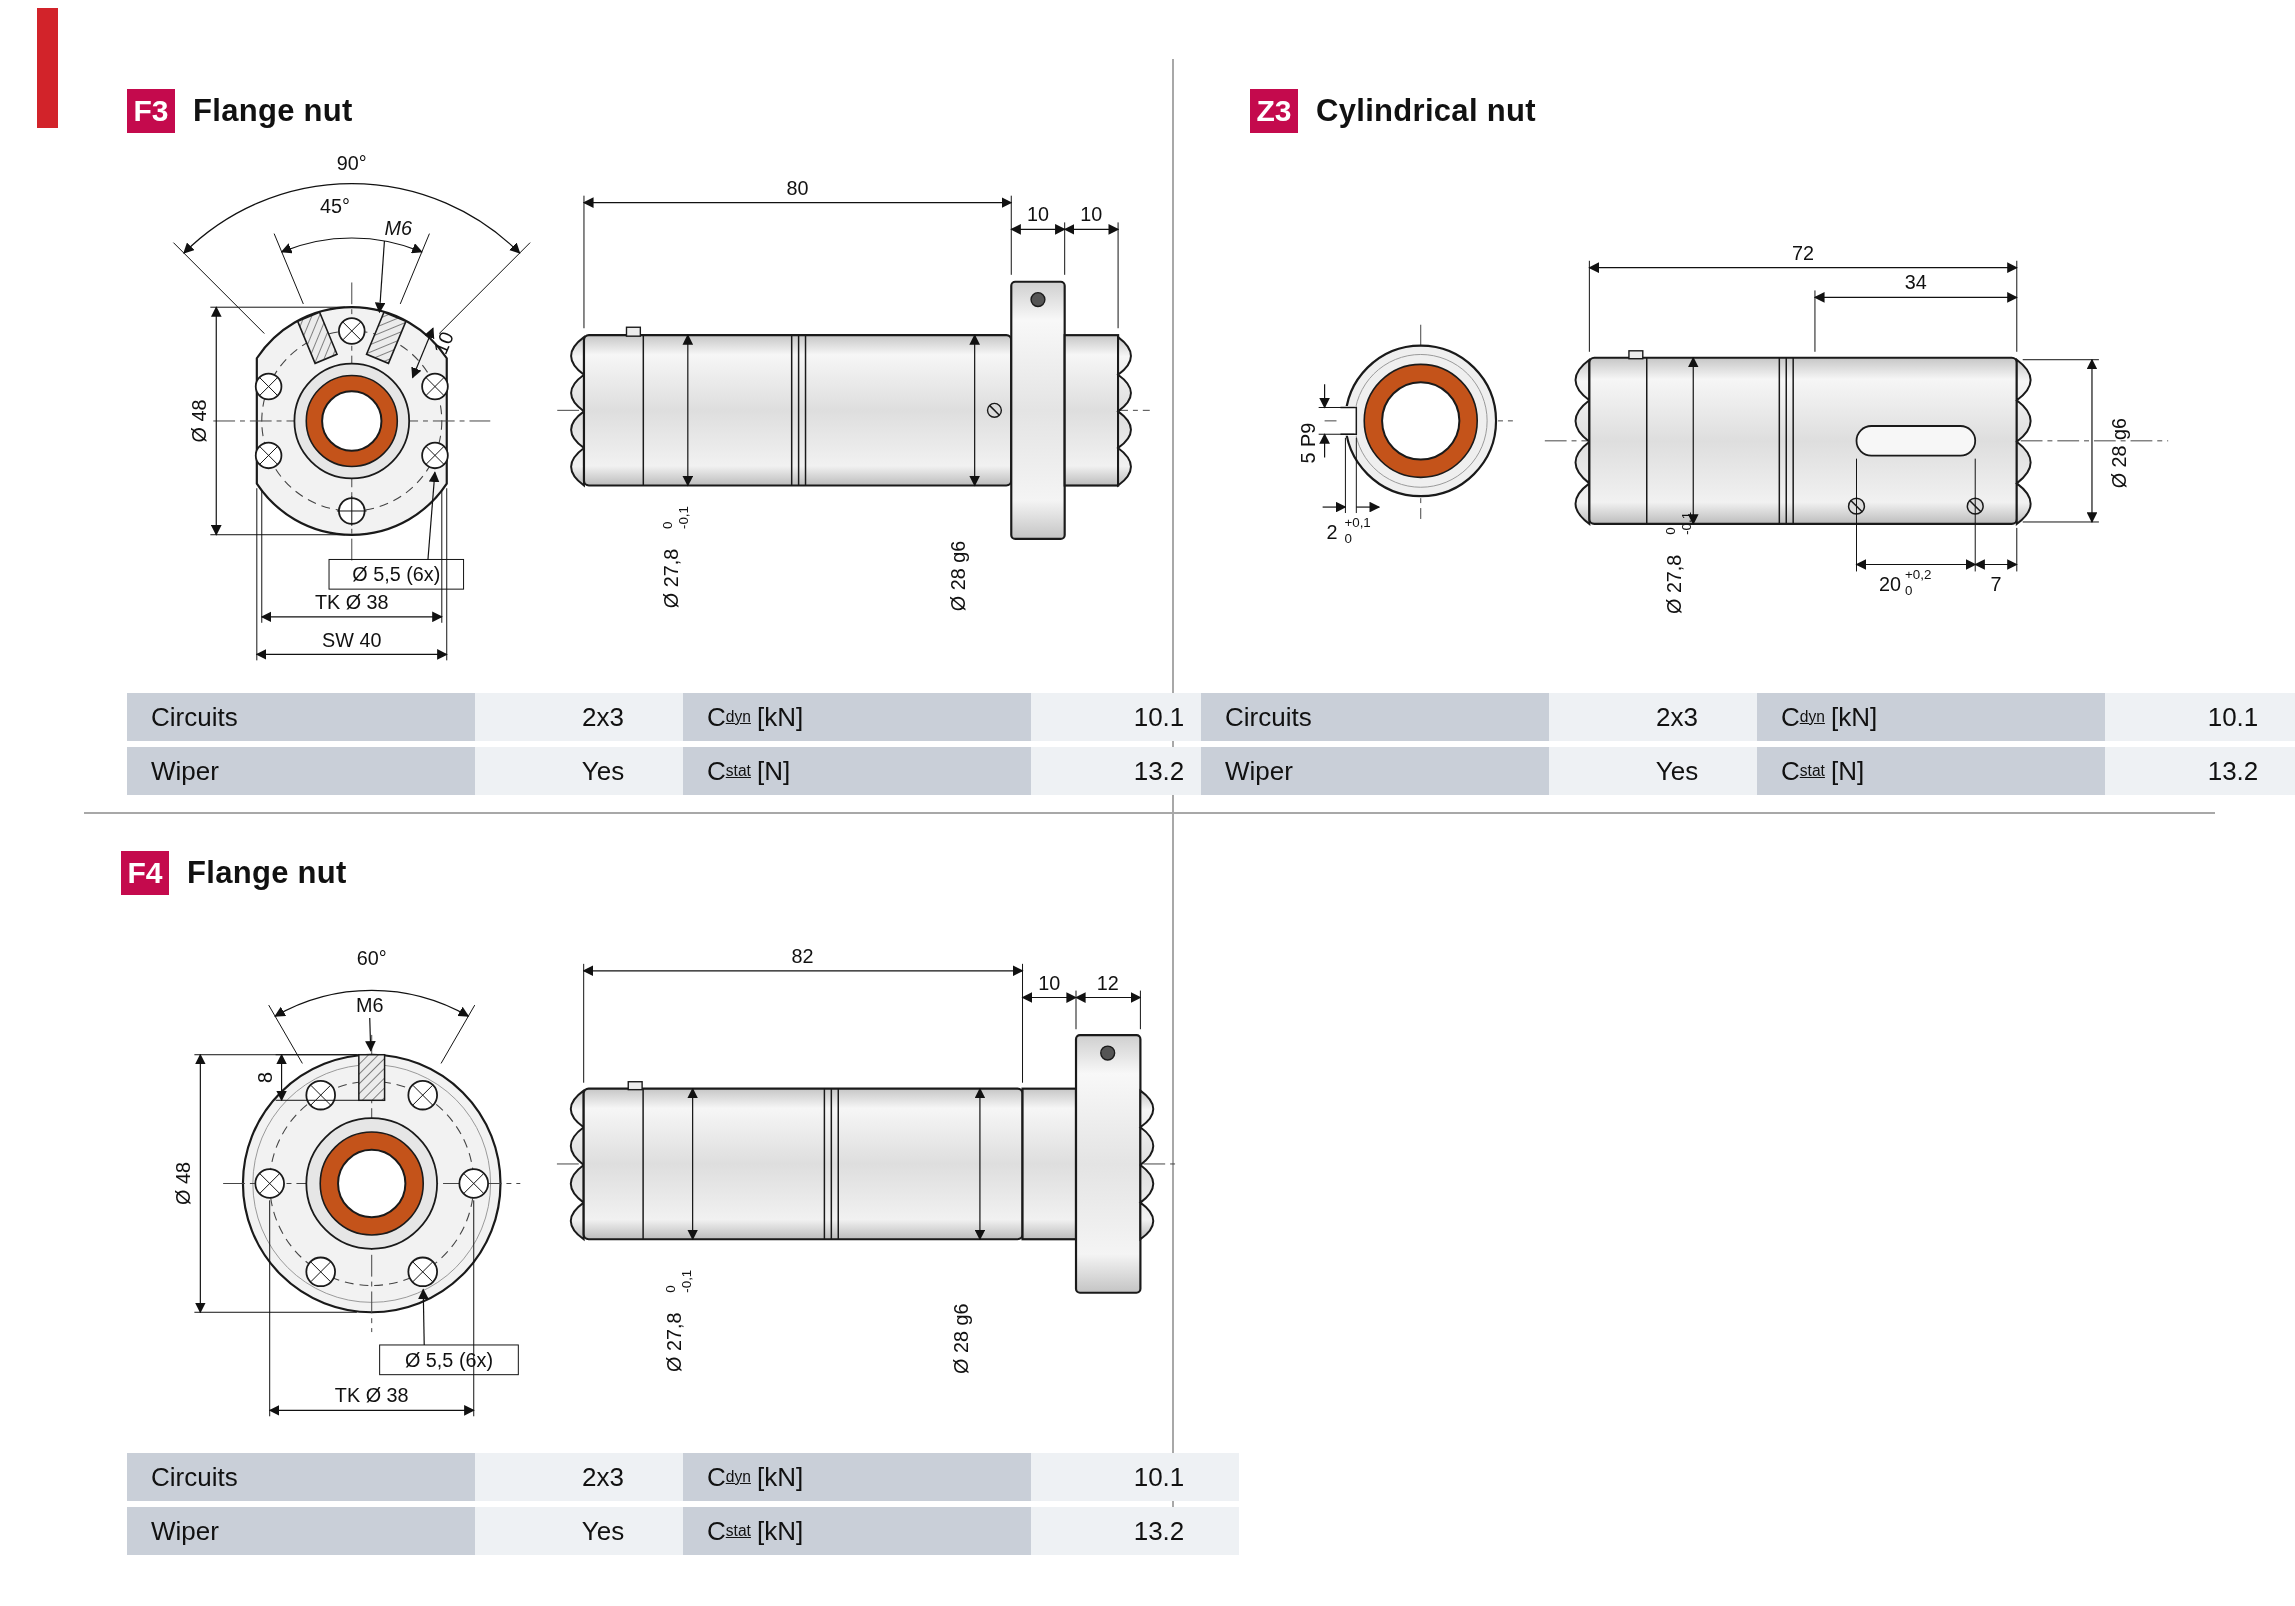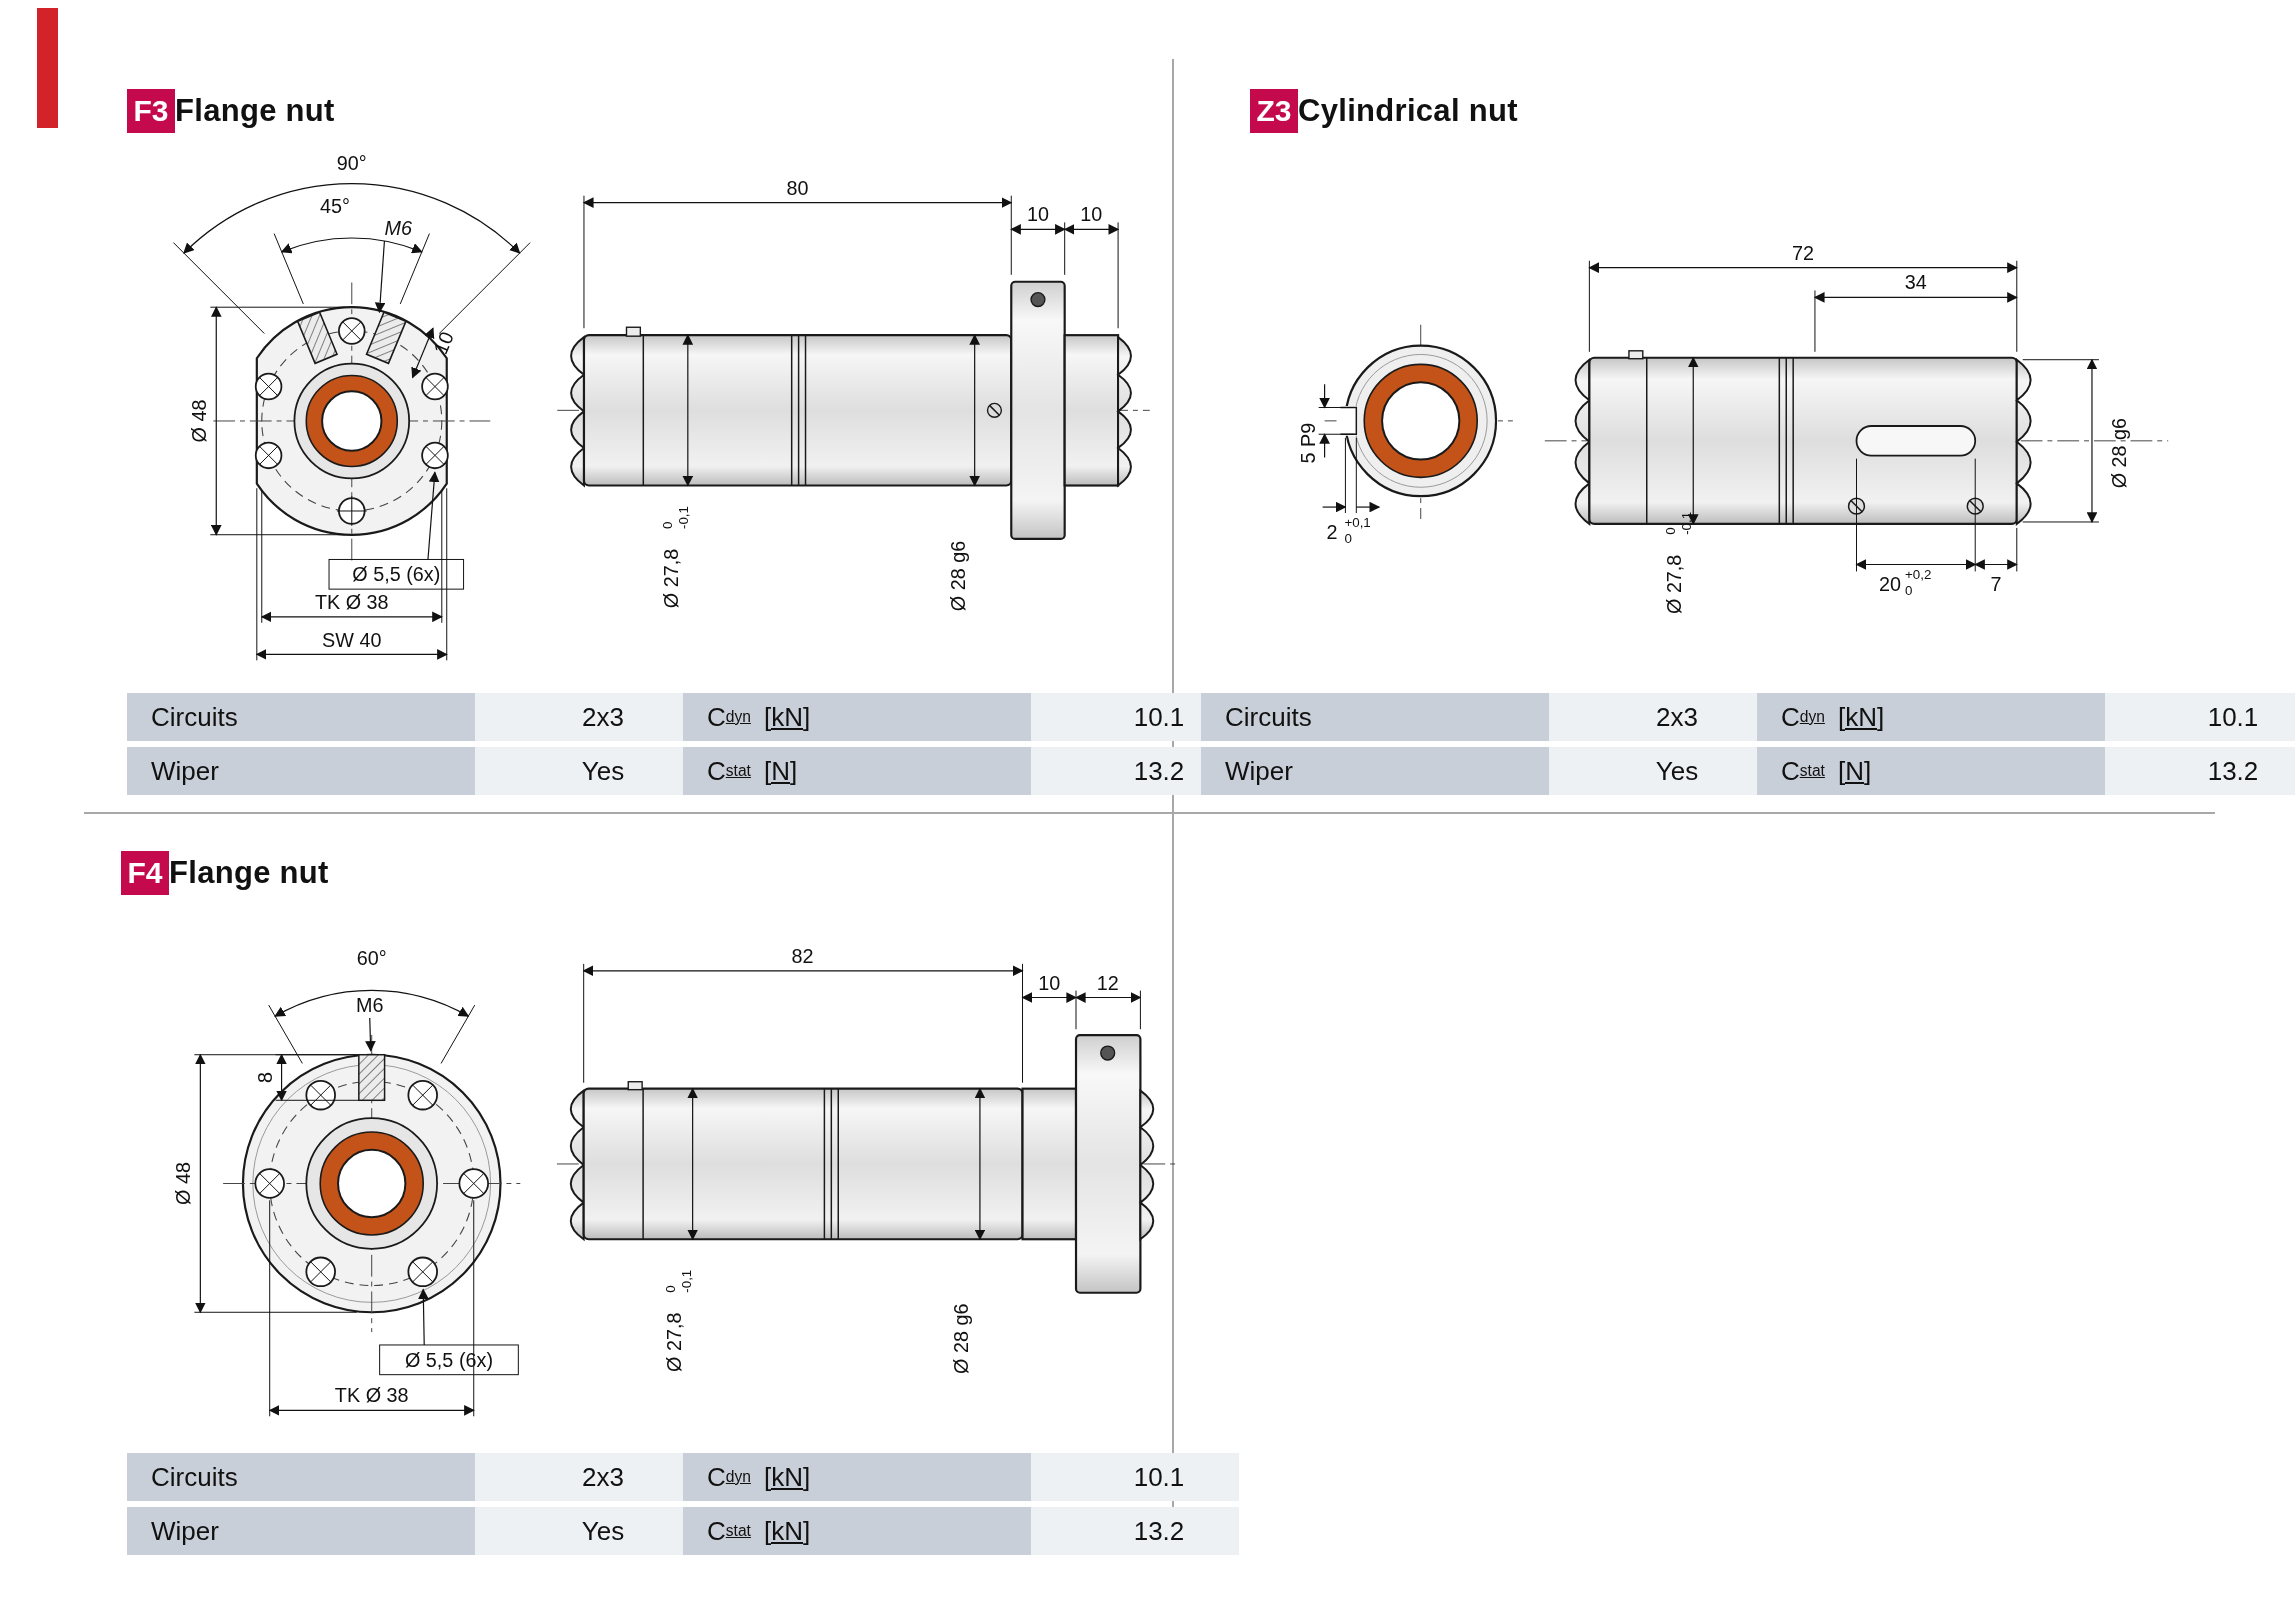--- a/index.html
+++ b/index.html
@@ -5,21 +5,21 @@
   html,body{margin:0;padding:0;background:#fff;}
   .page{position:relative;width:2296px;height:1607px;background:#fff;overflow:hidden;
         font-family:"Liberation Sans",sans-serif;color:#111;}
   .edge-marker{position:absolute;left:37px;top:8px;width:21px;height:120px;background:var(--edge-marker-color);}
   .divider-v{position:absolute;left:1172px;top:59px;width:2px;height:1485px;background:#a8a8a8;}
   .divider-h{position:absolute;left:84px;top:812px;width:2131px;height:2px;background:#a8a8a8;}
 
   .sec-header{position:absolute;display:flex;align-items:center;}
   .badge{display:inline-flex;align-items:center;justify-content:center;width:48px;height:44px;
          background:var(--accent);color:#fff;font-weight:bold;font-size:30px;}
-  .sec-title{font-weight:bold;font-size:31px;letter-spacing:0.3px;}
+  .sec-title{font-weight:bold;font-size:31px;margin-left:18px;letter-spacing:0.3px;}
 
   .drawing{position:absolute;}
 
   
   .ol{stroke:#1a1a1a;stroke-width:2.2;}
   .tl{stroke:#1a1a1a;stroke-width:1.5;fill:none;}
   .cl{stroke:#444;stroke-width:1;stroke-dasharray:22 5 5 5;fill:none;}
   .pc{stroke:#444;stroke-width:1.1;stroke-dasharray:9 6;fill:none;}
   .dl{stroke:#111;stroke-width:1.2;fill:none;}
   .xl{stroke:#111;stroke-width:1;fill:none;}
@@ -29,21 +29,21 @@
   .it{font-style:italic;}
   .fill-orange{fill:var(--orange);}
 
   
   .spec-table{position:absolute;width:1018px;display:flex;flex-direction:column;gap:6px;}
   .spec-row{display:flex;height:48px;text-align:right;}
   .cell{display:flex;align-items:center;font-size:26px;}
   .cell.lab{background:var(--table-label-bg);flex:0 0 348px;padding-left:24px;box-sizing:border-box;}
   .cell.val{background:var(--table-value-bg);flex:0 0 160px;justify-content:center;padding-left:48px;}
   .cell sub{font-size:0.6em;text-decoration:underline;}
-  .cell .unit{margin-left:13px;text-decoration:underline;}
+  .cell .unit{margin-left:6px;}
 </style>
 </head>
 <body>
 
 <div class="page">
 
   <svg width="0" height="0" style="position:absolute" aria-hidden="true">
     <defs>
       <marker id="arr" viewBox="0 0 10 10" refX="9" refY="5" markerWidth="9" markerHeight="9" orient="auto-start-reverse">
         <path d="M0,0 L10,5 L0,10 Z" fill="#111"></path>

